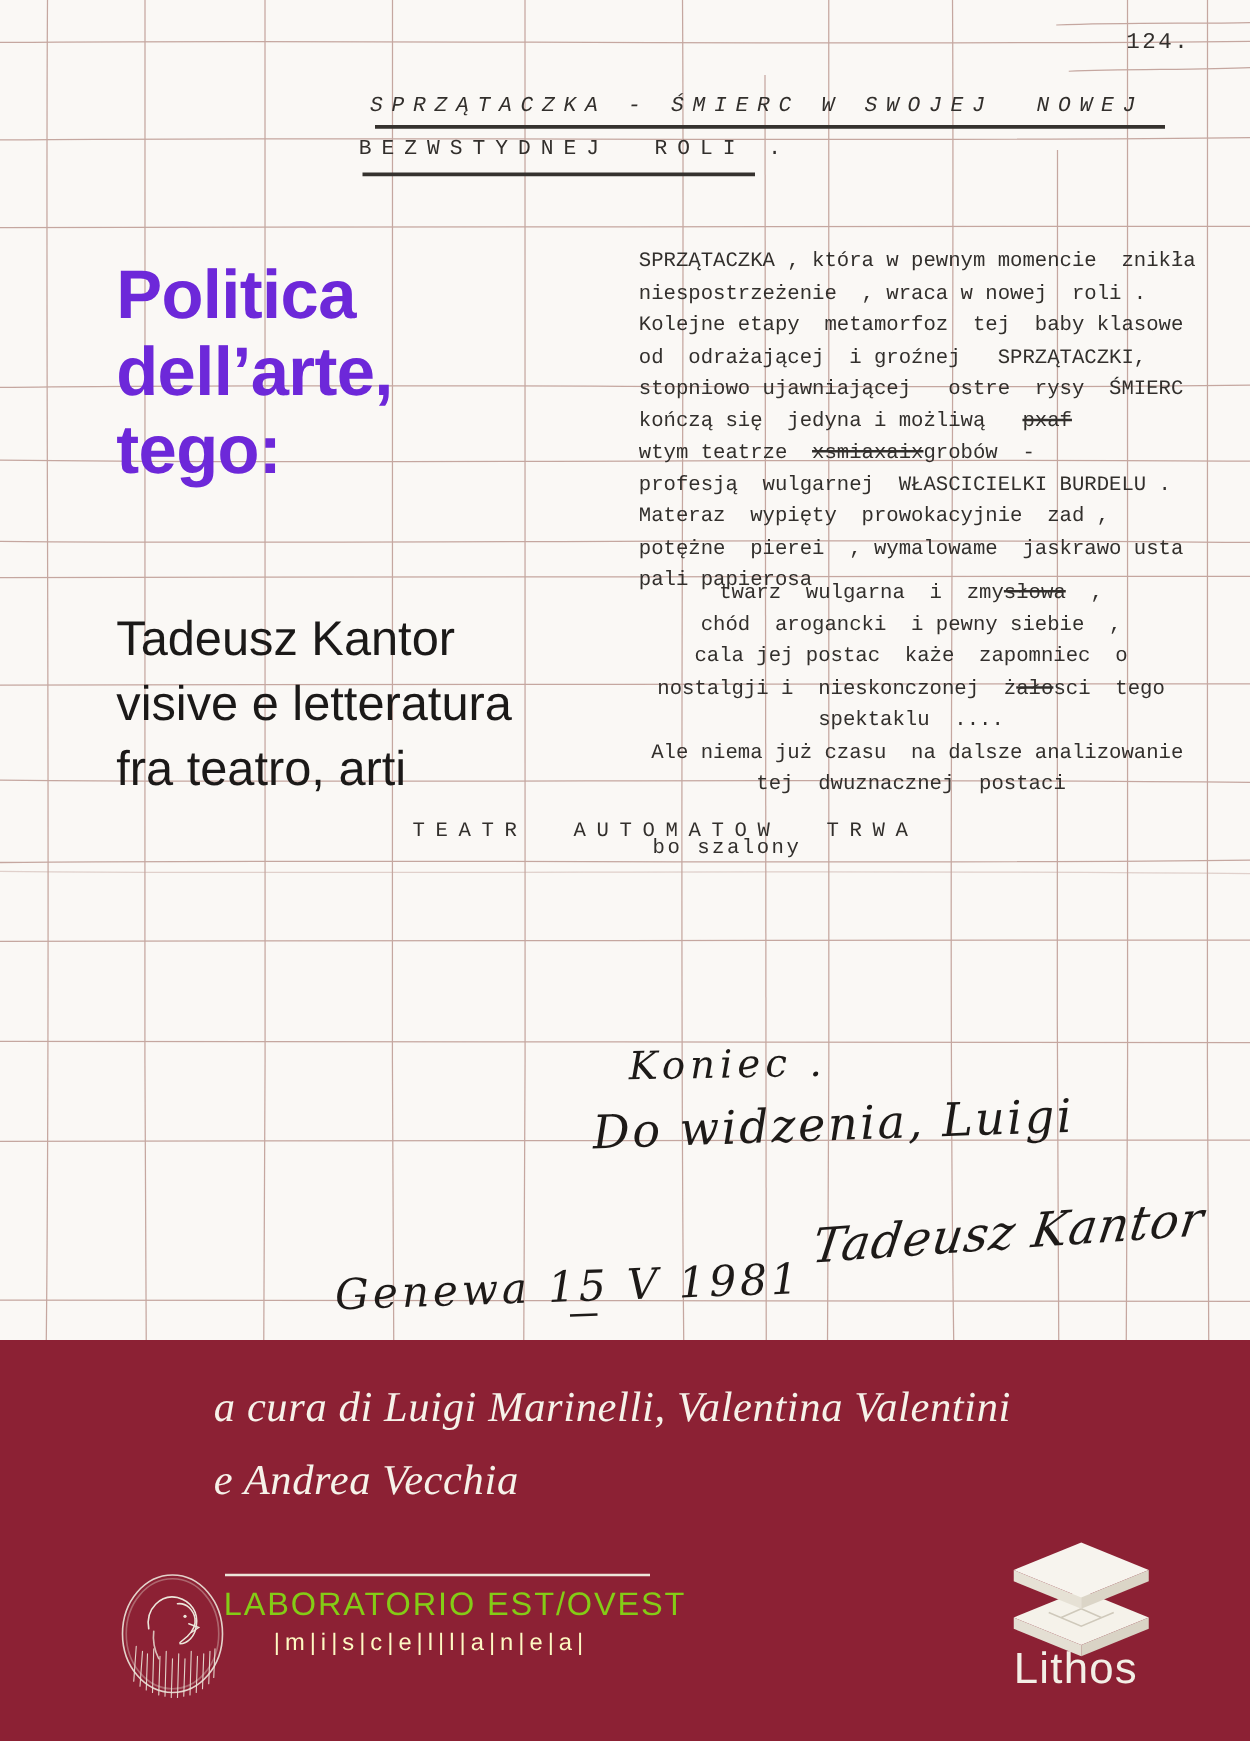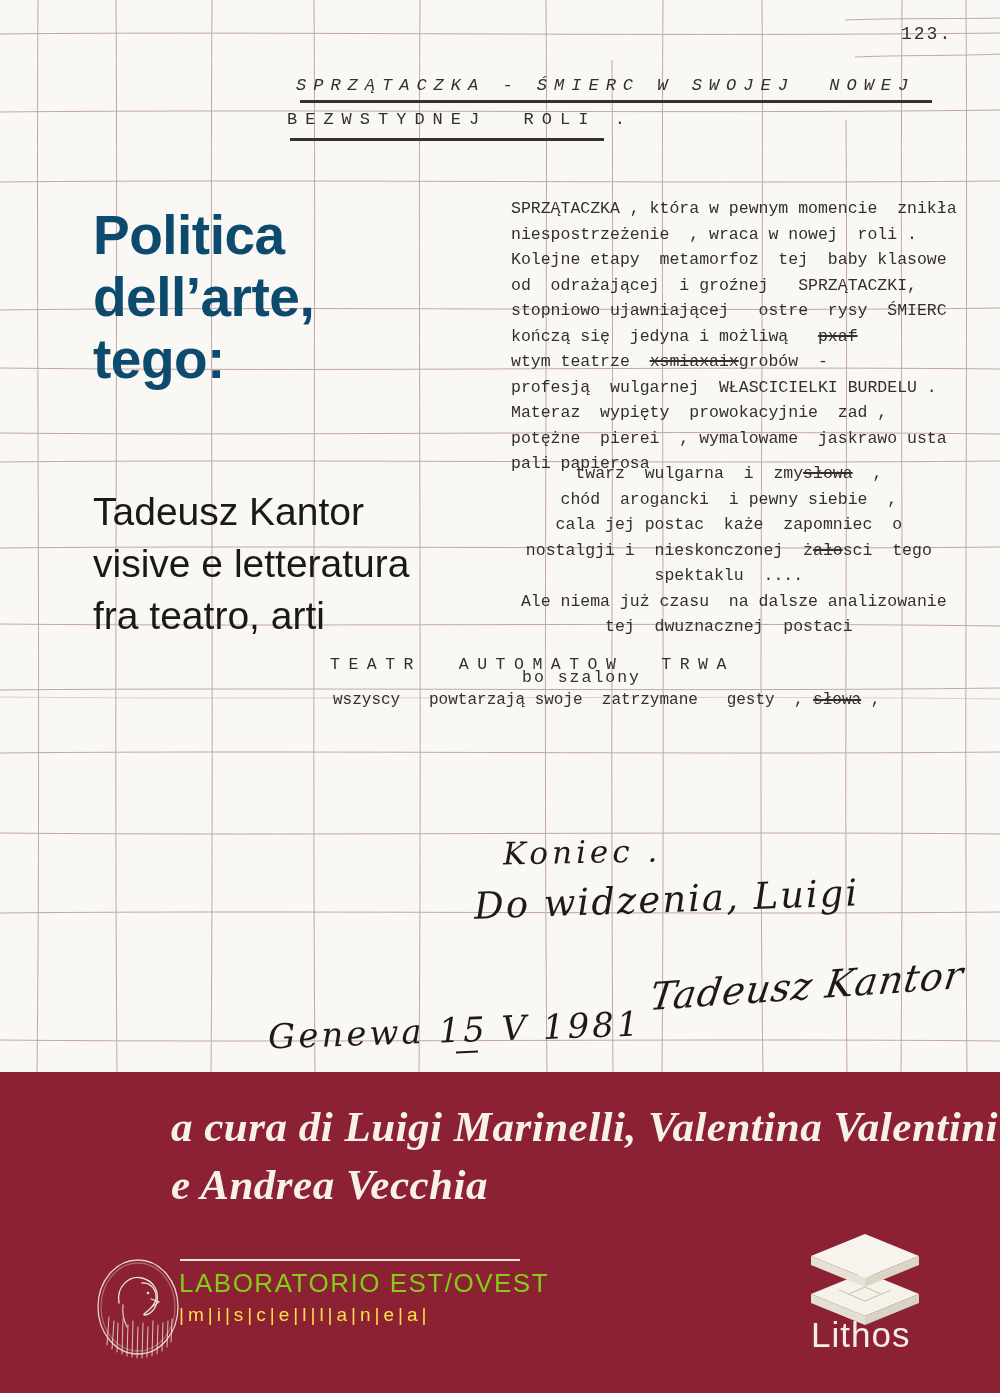--- a/index.html
+++ b/index.html
@@ -6,39 +6,39 @@
   .cover{position:relative;width:1000px;height:1393px;background:#faf8f5;overflow:hidden;font-family:"Liberation Sans",sans-serif;}
   .abs{position:absolute;}
   .grid-svg{position:absolute;left:0;top:0;}
   .typed{font-family:"Liberation Mono","DejaVu Sans Mono",monospace;color:#322f2c;}
   .rule{background:#35322e;}
   #page-number{left:901px;top:24px;font-size:18px;letter-spacing:2px;}
   #heading-line1{left:296px;top:76px;font-size:17px;letter-spacing:7px;white-space:pre;font-style:italic;}
   #heading-underline1{left:300px;top:100px;width:632px;height:3px;}
   #heading-line2{left:287px;top:110px;font-size:17px;letter-spacing:8px;white-space:pre;}
   #heading-underline2{left:290px;top:138px;width:314px;height:3px;}
-  .title{left:93px;top:204px;font-size:55px;line-height:62px;font-weight:bold;color:#0c4a6e;letter-spacing:-0.5px;}
+  .title{left:93px;top:204px;font-size:55px;line-height:62px;font-weight:bold;color:#6d28d9;letter-spacing:-0.5px;}
   .subtitle{left:93px;top:486px;font-size:39px;line-height:52px;color:#1b1918;font-weight:normal;}
   .body-a{left:511px;top:196px;font-size:16.5px;line-height:25.5px;white-space:pre;}
   .body-b{left:511px;top:461px;font-size:16.5px;line-height:25.5px;white-space:pre;text-align:center;}
   .bo-line{left:522px;top:632px;font-size:16.5px;letter-spacing:2px;margin-top:36px;}
   .teatr-line{left:330px;top:655px;font-size:16.5px;letter-spacing:8.5px;white-space:pre;}
   .final-lines{left:333px;top:686px;font-size:16px;line-height:29px;white-space:pre;}
   .strike{text-decoration:line-through;text-decoration-thickness:2px;}
   .hand{font-family:"DejaVu Serif","Liberation Serif",serif;font-style:italic;color:#1d1a18;}
   #hw-koniec{left:503px;top:834px;font-size:31px;letter-spacing:4px;transform:rotate(-1deg);}
   #hw-farewell{left:474px;top:878px;font-size:37px;letter-spacing:2px;transform:rotate(-2deg);}
   #hw-signature{left:650px;top:964px;font-size:38px;letter-spacing:1px;transform:rotate(-4deg) skewX(-12deg);}
   #hw-date{left:268px;top:1010px;font-size:34px;letter-spacing:3px;transform:rotate(-2deg);}
   #v-underline{left:456px;top:1051px;width:22px;height:2px;background:#1d1a18;transform:rotate(-2deg);}
   .band{left:0;top:1072px;width:1000px;height:321px;background:#8c2134;}
-  .curators{left:171px;top:26px;font-family:"Liberation Serif",serif;font-style:italic;font-weight:700;font-size:43px;line-height:58px;color:#f6f2e9;letter-spacing:0.5px;}
+  .curators{left:171px;top:26px;font-family:"Liberation Serif",serif;font-style:italic;font-weight:400;font-size:34px;line-height:58px;color:#f6f2e9;letter-spacing:0.5px;}
   .lab-rule{left:180px;top:187px;width:340px;height:2px;background:#ece6da;position:absolute;}
   .lab-name{left:179px;top:196px;font-size:26px;letter-spacing:1.5px;color:#84cc16;white-space:pre;}
-  .lab-series{left:179px;top:232px;font-size:19px;letter-spacing:4px;color:#fde047;white-space:pre;}
+  .lab-series{left:179px;top:232px;font-size:19px;letter-spacing:4px;color:#fef9c3;white-space:pre;padding-left:40px;}
   .lithos-text{left:811px;top:243px;font-size:35px;color:#f3efe6;letter-spacing:1px;}
 </style>
 </head>
 <body>
 
 <div class="cover">
 
   <svg class="grid-svg" width="1000" height="1075" viewBox="0 0 1000 1075">
     <g fill="none" stroke="#b8938b" stroke-width="1" opacity="0.8">
 
@@ -68,21 +68,21 @@
       <path d="M546,0 C548,280 543,640 547,1075"></path>
       <path d="M612,60 C614,350 610,700 613,1075"></path>
       <path d="M663,0 C661,300 665,700 662,1075"></path>
       <path d="M762,0 C764,300 758,720 763,1075"></path>
       <path d="M846,120 C848,400 844,750 847,1075"></path>
       <path d="M902,0 C900,300 904,700 901,1075"></path>
       <path d="M966,0 C968,300 964,700 967,1075"></path>
     </g>
   </svg>
 
-  <div class="abs typed" id="page-number">123.</div>
+  <div class="abs typed" id="page-number">124.</div>
 
   <div class="abs typed" id="heading-line1">SPRZĄTACZKA - ŚMIERC W SWOJEJ  NOWEJ</div>
   <div class="abs rule" id="heading-underline1"></div>
   <div class="abs typed" id="heading-line2">BEZWSTYDNEJ  ROLI .</div>
   <div class="abs rule" id="heading-underline2"></div>
 
   <div class="abs title">
       <div>Politica</div>
       <div>dell’arte,</div>
       <div>tego:</div>
@@ -91,21 +91,21 @@
   <div class="abs subtitle">
       <div>Tadeusz Kantor</div>
       <div>visive e letteratura</div>
       <div>fra teatro, arti</div>
     </div>
 
   <div class="abs typed body-a"><div><span>SPRZĄTACZKA , która w pewnym momencie  znikła</span></div><div><span>niespostrzeżenie  , wraca w nowej  roli .</span></div><div><span>Kolejne etapy  metamorfoz  tej  baby klasowe</span></div><div><span>od  odrażającej  i groźnej   SPRZĄTACZKI,</span></div><div><span>stopniowo ujawniającej   ostre  rysy  ŚMIERC</span></div><div><span>kończą się  jedyna i możliwą   </span><span class="strike">pxaf</span></div><div><span>wtym teatrze  </span><span class="strike">xsmiaxaix</span><span>grobów  -</span></div><div><span>profesją  wulgarnej  WŁASCICIELKI BURDELU .</span></div><div><span>Materaz  wypięty  prowokacyjnie  zad ,</span></div><div><span>potężne  pierei  , wymalowame  jaskrawo usta</span></div><div><span>pali papierosa</span></div></div>
   <div class="abs typed body-b"><div><span>twarz  wulgarna  i  zmy</span><span class="strike">słowa</span><span>  ,</span></div><div><span>chód  arogancki  i pewny siebie  ,</span></div><div><span>cala jej postac  każe  zapomniec  o</span></div><div><span>nostalgji i  nieskonczonej  ż</span><span class="strike">ało</span><span>sci  tego</span></div><div><span>spektaklu  ....</span></div><div><span> Ale niema już czasu  na dalsze analizowanie</span></div><div><span>tej  dwuznacznej  postaci</span></div></div>
   <div class="abs typed bo-line">bo szalony</div>
   <div class="abs typed teatr-line">TEATR  AUTOMATOW  TRWA</div>
-  <div class="abs typed final-lines"><div><span>wszyscy   powtarzają swoje  zatrzymane   gesty  , </span><span class="strike">słowa</span><span> ,</span></div></div>
+  <div class="abs typed final-lines"></div>
 
   <div class="abs hand" id="hw-koniec">Koniec .</div>
   <div class="abs hand" id="hw-farewell">Do widzenia, Luigi</div>
   <div class="abs hand" id="hw-signature">Tadeusz Kantor</div>
   <div class="abs hand" id="hw-date">Genewa 15 V 1981</div>
   <div class="abs" id="v-underline"></div>
 
   <div class="abs band">
 
     <div class="abs curators">

